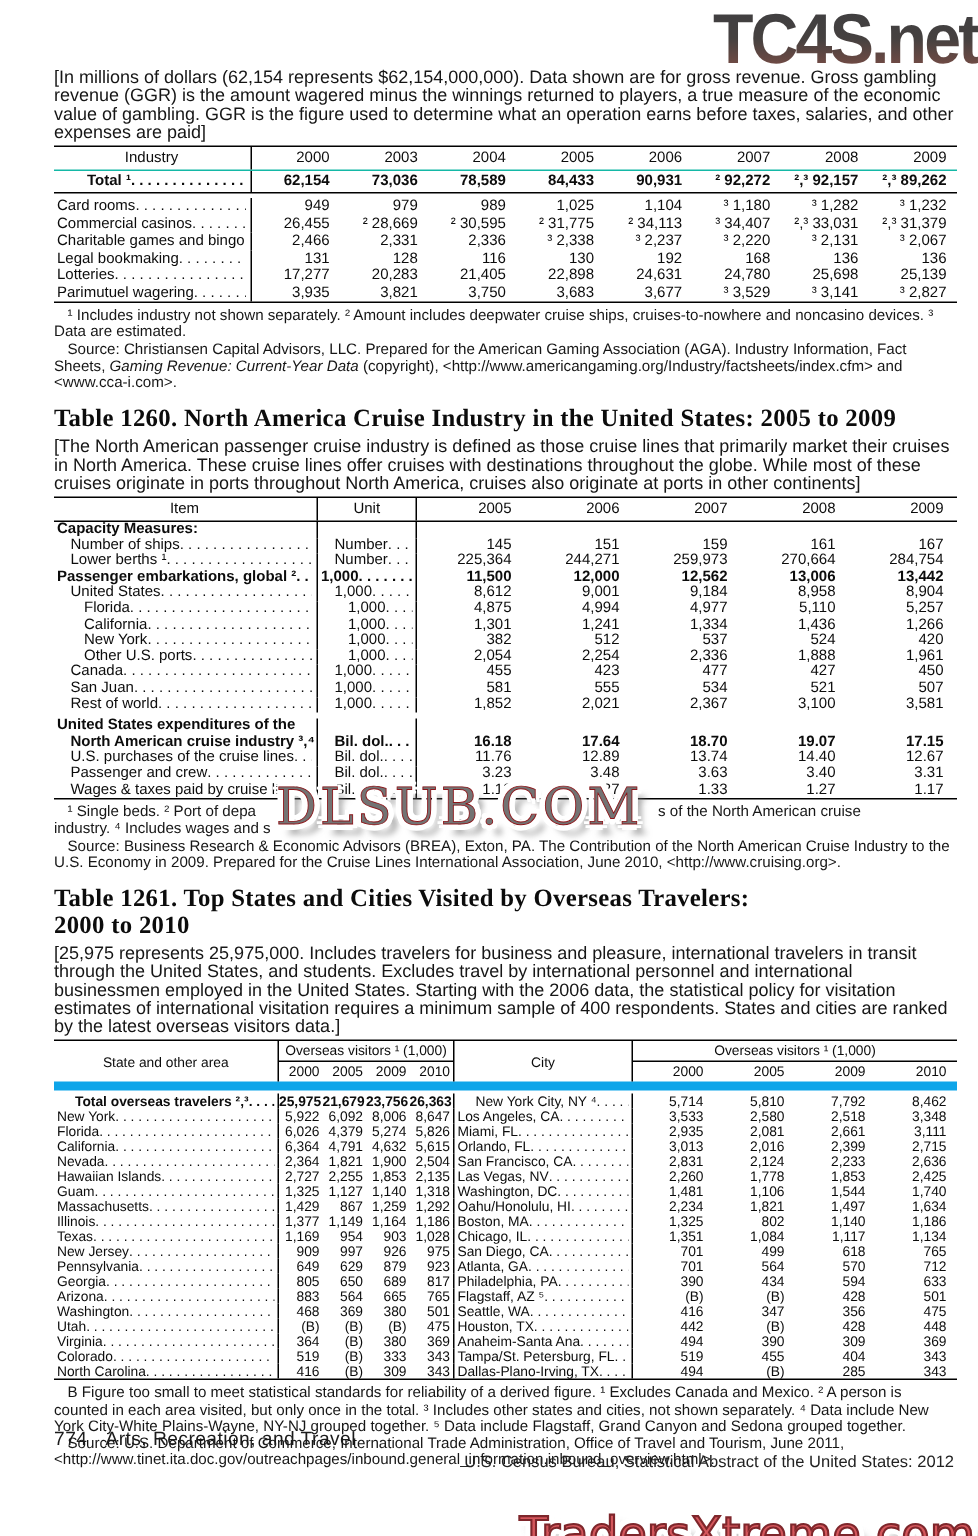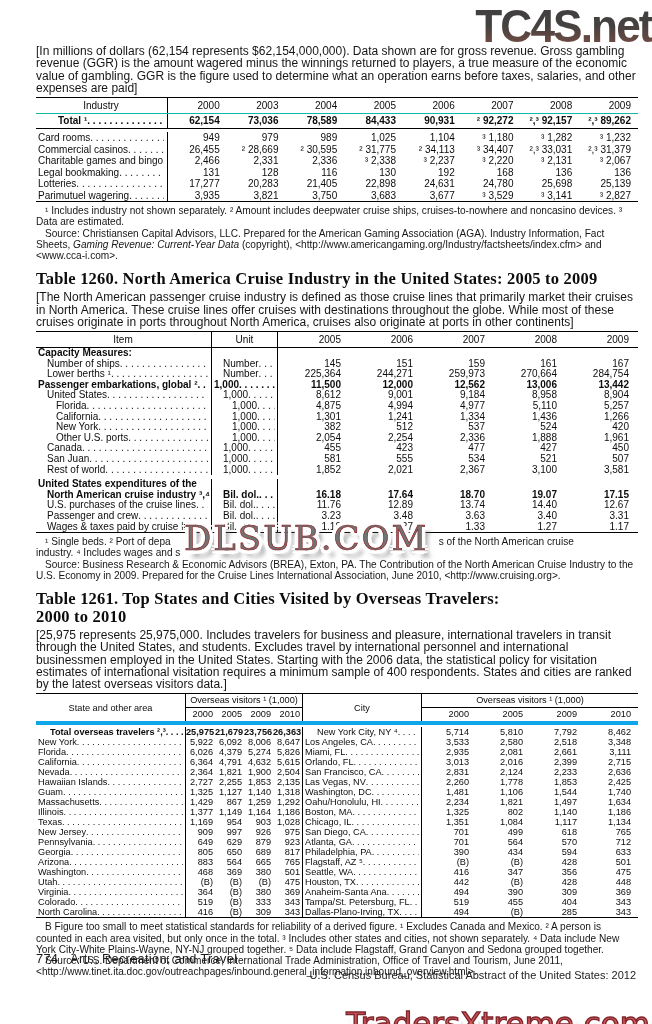--- a/index.html
+++ b/index.html
@@ -57,21 +57,21 @@
   .t60 .vc{flex:1;text-align:right;padding-right:9px;}
   .t60 .hdr{height:15px;line-height:15px;border-bottom:1px solid #000;}
   .t60 .hdr .lc,.t60 .hdr .uc{display:block;text-align:center;}
   .t60 .br{height:10.6px;line-height:10.6px;}
   .t60 .gapTop{margin-top:4px;}
   .ind1 .lt{padding-left:9px;}
   .ind2 .lt{padding-left:18px;}
 
   
   .t61{font-size:9.2px;}
-  .t61 .hdr{display:flex;border-bottom:4px solid #0ea5e9;}
+  .t61 .hdr{display:flex;border-bottom:6px solid #0ea5e9;}
   .t61 .h-state{width:150px;border-right:1px solid #000;display:flex;align-items:center;
       justify-content:center;text-align:center;box-sizing:border-box;}
   .t61 .h-grp{width:116px;}
   .t61 .h-grp2{flex:1;}
   .t61 .gt{height:13px;line-height:13px;text-align:center;border-bottom:1px solid #000;}
   .t61 .gy{display:flex;height:13px;line-height:13px;}
   .t61 .h-grp .gy div{width:29px;text-align:right;padding-right:2px;box-sizing:border-box;}
   .t61 .h-grp2 .gy div{flex:1;text-align:right;padding-right:7px;}
   .t61 .h-city{width:120px;border-left:1px solid #000;border-right:1px solid #000;display:flex;
       align-items:center;justify-content:center;box-sizing:border-box;}

